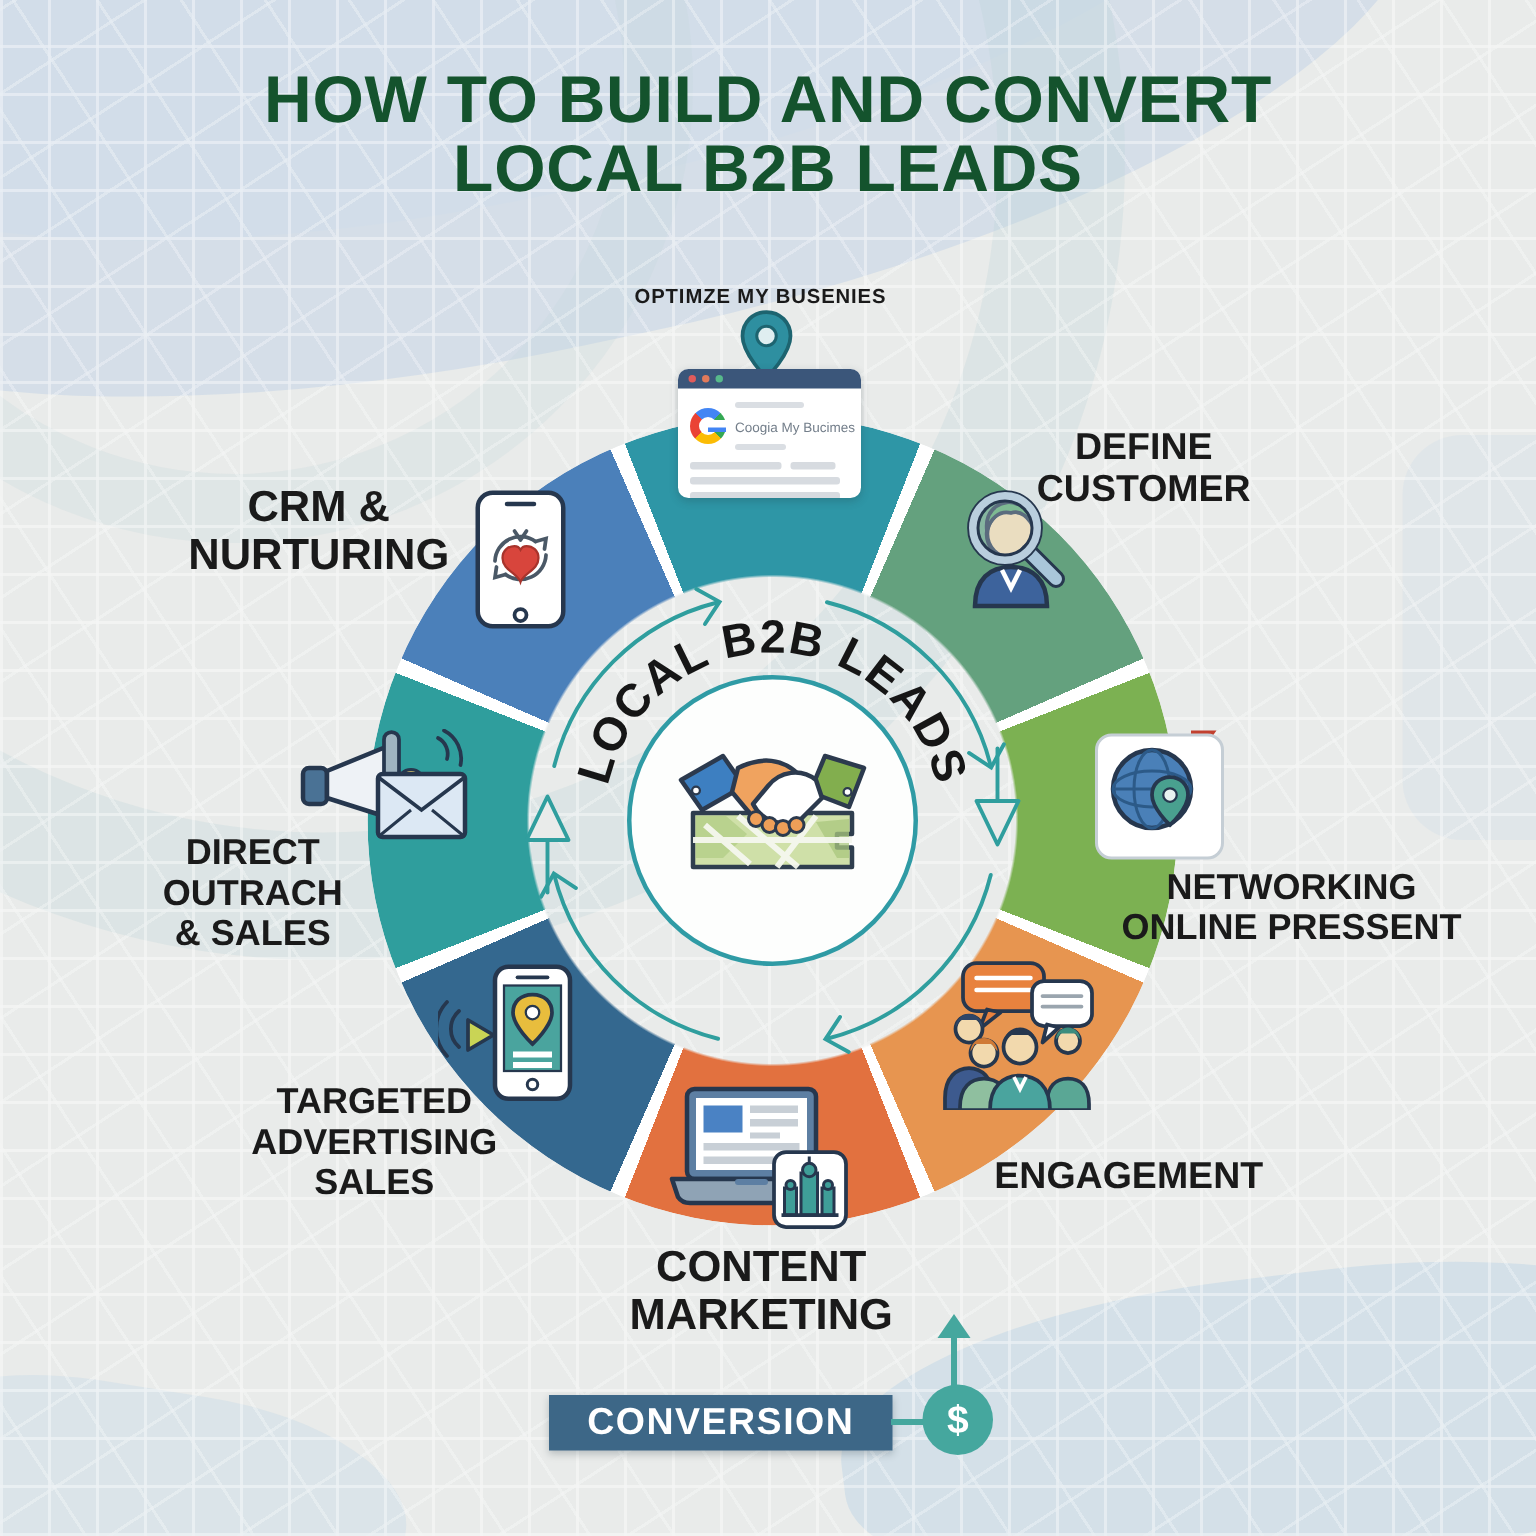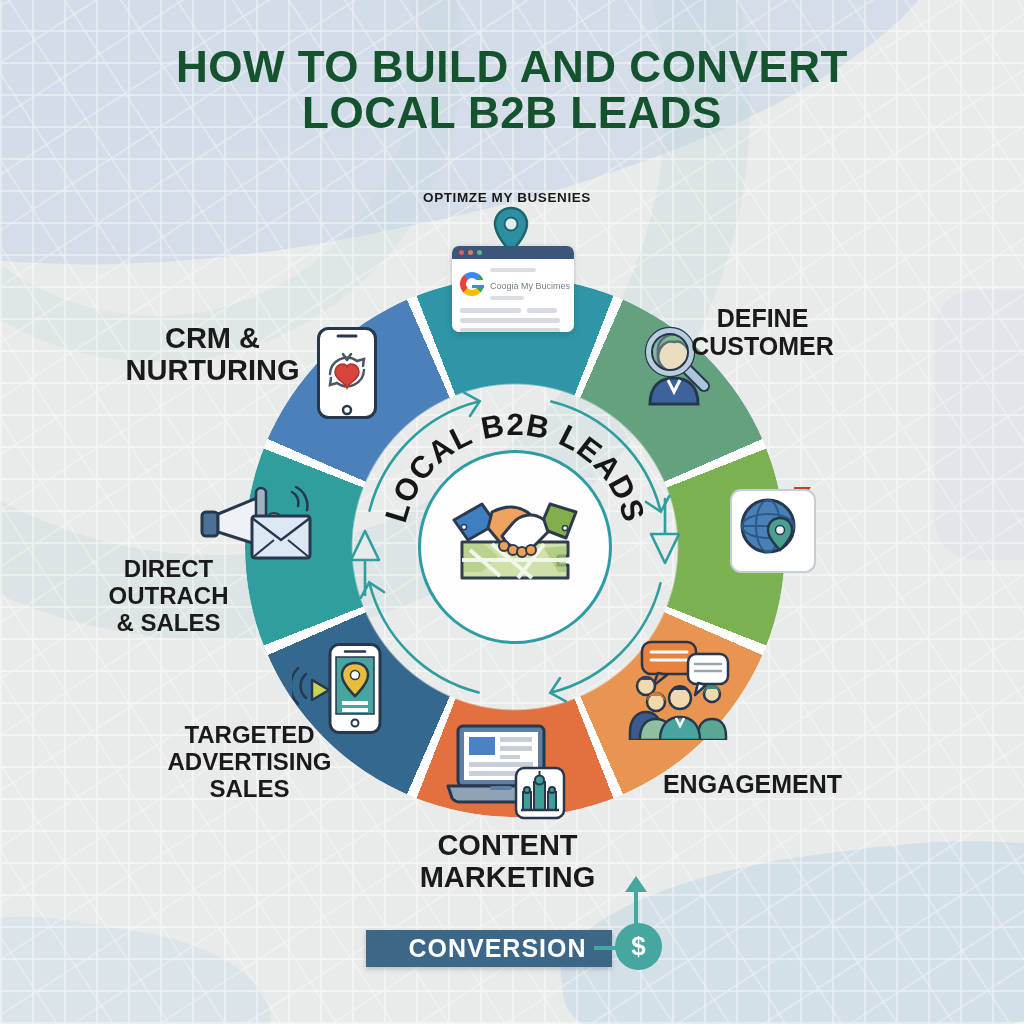--- a/index.html
+++ b/index.html
@@ -59,21 +59,21 @@
   .glogo::before{content:"";position:absolute;left:6px;top:6px;width:12px;height:12px;border-radius:50%;background:#fff;}
   .glogo::after{content:"";position:absolute;right:-1px;top:8px;width:13px;height:5px;background:#fff;}
   .glogo .bar{position:absolute;right:0px;top:11px;width:12px;height:5px;background:#4285f4;}
   .gmb-title{font-size:9px;color:#737e8a;white-space:nowrap;}
   .gmb-mini{height:4px;background:#dadee3;border-radius:2px;margin:3px 0;}
   .gmb-lines{margin-top:5px;}
   .gmb-line{height:5px;background:#d7dbe0;border-radius:2px;margin-bottom:5px;}
 
   .label{position:absolute;z-index:7;text-align:center;font-weight:bold;color:#1a1a1a;line-height:1.12;}
   .lb-optimize{left:352px;top:190px;width:310px;font-size:13.5px;letter-spacing:.6px;}
-  .lb-define{left:655px;top:284px;width:215px;font-size:25px;margin-top:20px;}
+  .lb-define{left:655px;top:284px;width:215px;font-size:25px;}
   .lb-network{left:736px;top:579px;width:250px;font-size:24px;}
   .lb-engage{left:640px;top:753px;width:225px;font-size:25px;margin-top:17px;}
   .lb-content{left:400px;top:829px;width:215px;font-size:29px;}
   .lb-target{left:142px;top:722px;width:215px;font-size:24px;}
   .lb-direct{left:66px;top:556px;width:205px;font-size:24px;}
   .lb-crm{left:105px;top:322px;width:215px;font-size:29px;}
 
   .conv-banner{position:absolute;left:366px;top:930px;width:229px;height:37px;z-index:7;
     display:flex;align-items:center;justify-content:center;color:#fff;font-weight:bold;
     font-size:25px;letter-spacing:1px;box-shadow:0 2px 5px rgba(30,50,60,.25);}
@@ -307,20 +307,24 @@
     </g>
   </svg>
 
   <div class="label lb-optimize">
     <div>OPTIMZE MY BUSENIES</div>
   </div>
   <div class="label lb-define">
     <div>DEFINE</div>
     <div>CUSTOMER</div>
   </div>
+  <div class="label lb-network">
+    <div>NETWORKING</div>
+    <div>ONLINE PRESSENT</div>
+  </div>
   <div class="label lb-engage">
     <div>ENGAGEMENT</div>
   </div>
   <div class="label lb-content">
     <div>CONTENT</div>
     <div>MARKETING</div>
   </div>
   <div class="label lb-target">
     <div>TARGETED</div>
     <div>ADVERTISING</div>
@@ -329,21 +333,21 @@
   <div class="label lb-direct">
     <div>DIRECT</div>
     <div>OUTRACH</div>
     <div>&amp; SALES</div>
   </div>
   <div class="label lb-crm">
     <div>CRM &amp;</div>
     <div>NURTURING</div>
   </div>
 
-  <div class="conv-banner" id="convBanner" style="background: rgb(61, 103, 135); padding-left: 17px;">
+  <div class="conv-banner" id="convBanner" style="background: rgb(61, 103, 135);">
     <span>CONVERSION</span>
   </div>
   <div class="conv-line" id="convLine" style="background: rgb(69, 167, 158);"></div>
   <div class="conv-circle" id="convCircle" style="background: rgb(69, 167, 158);">
     <span>$</span>
   </div>
   <div class="conv-stem" id="convStem" style="background: rgb(69, 167, 158);"></div>
   <div class="conv-head" id="convHead" style="border-bottom-color: rgb(69, 167, 158);"></div>
 
 </div>

